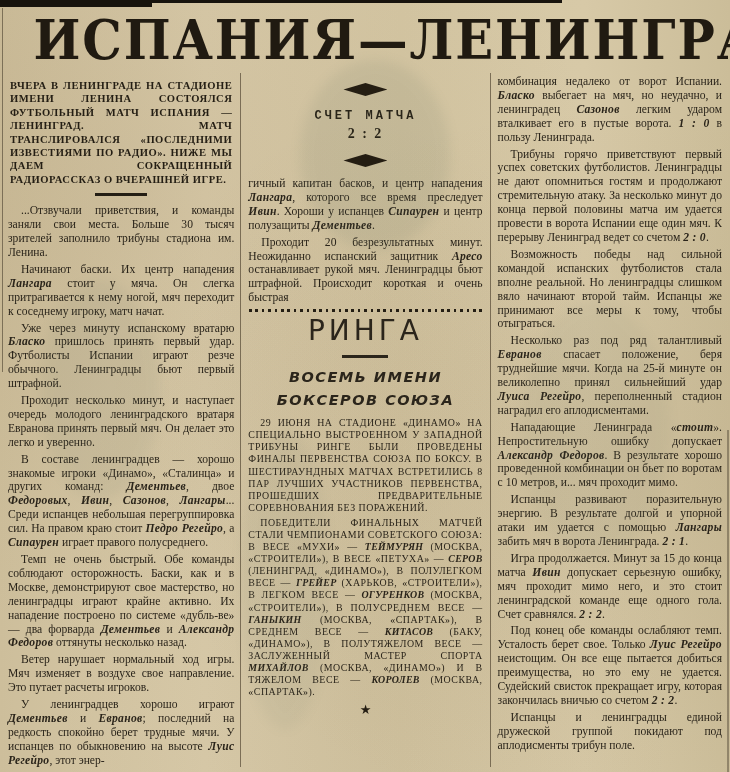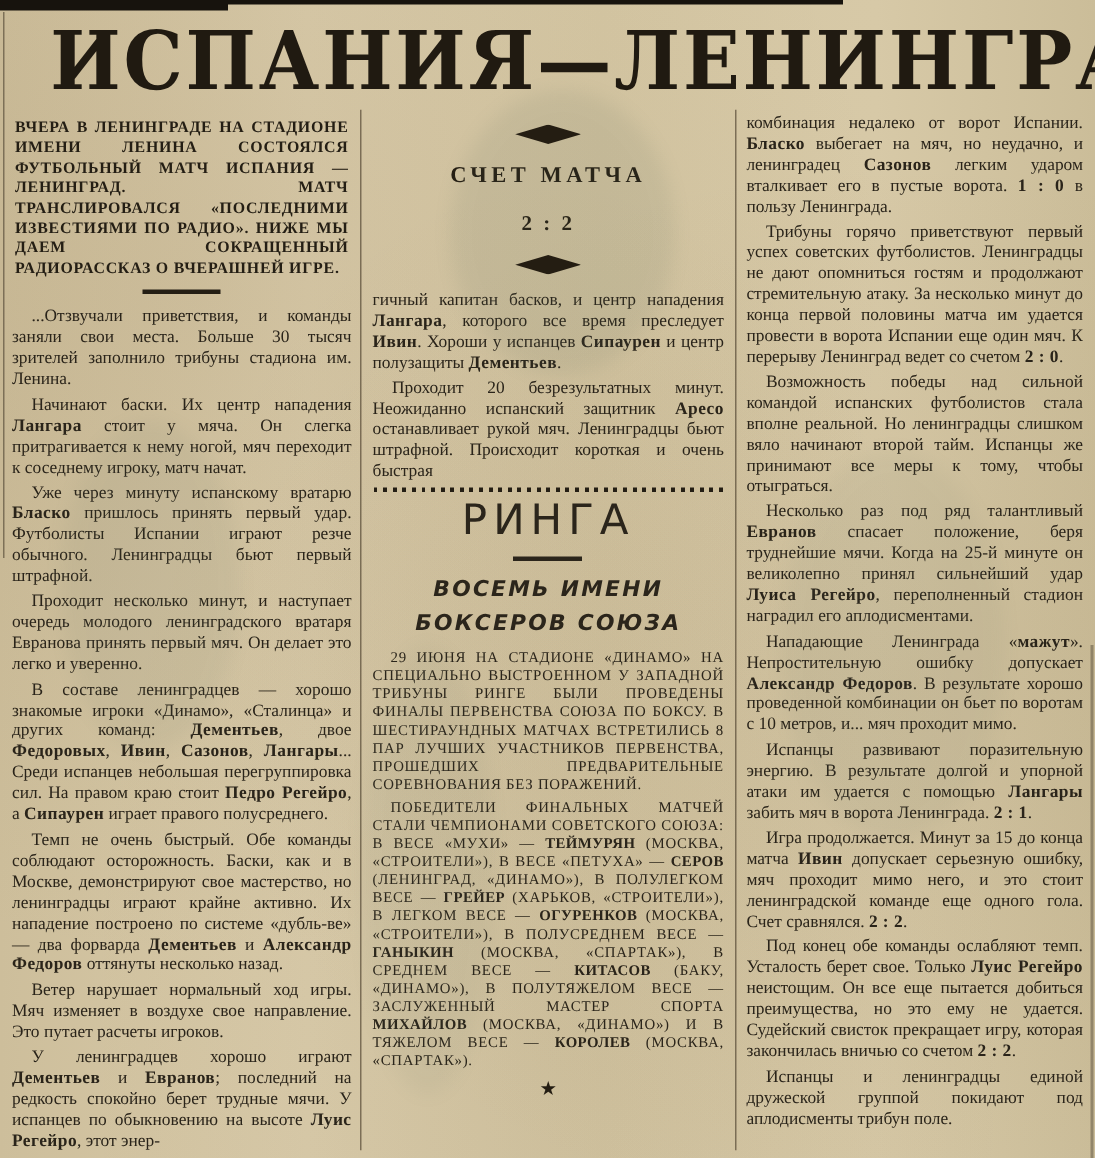--- a/index.html
+++ b/index.html
@@ -45,29 +45,29 @@
   .col3{width:228px;padding:2px 2px 0 7px;}
 
   .lead{
     font-weight:bold;font-size:10.6px;line-height:13.4px;letter-spacing:.5px;
     text-align:justify;margin:4px 2px 0;color:#241e14;
   }
   .lead-rule{width:52px;height:3px;background:#241e14;margin:7px auto 8px;}
 
   p.body{font-size:11.6px;line-height:13.9px;text-align:justify;margin:0 0 3px;text-indent:13px;}
   p.body.no-indent{text-indent:0;}
-  .col b{letter-spacing:.3px;}
+  .col b{letter-spacing:.3px;font-style:italic;}
 
   .dotted{height:3px;margin:4px 1px 2px;
     background:repeating-linear-gradient(90deg,#241e14 0 2.6px,transparent 2.6px 6.4px);}
 
   .scorebox{text-align:center;padding-top:10px;margin-bottom:10px;}
   .diamond{width:44px;height:13px;background:#241d12;margin:0 auto;
     clip-path:polygon(50% 0,100% 50%,50% 100%,0 50%);}
-  .score-label{font-size:15px;font-weight:bold;letter-spacing:3px;margin:13px 0 16px;color:#241d12;}
+  .score-label{font-size:12px;font-weight:bold;letter-spacing:3px;margin:13px 0 3px;color:#241d12;font-family:Liberation Mono, monospace;}
   .score-value{font-size:14px;font-weight:bold;letter-spacing:2px;margin-bottom:12px;color:#241d12;}
 
   .boxing-title{
     font-family:"DejaVu Sans","Liberation Sans",sans-serif;
     font-size:28px;line-height:33px;letter-spacing:4px;font-weight:400;
     text-align:center;margin-top:9px;color:#2b251b;
   }
   .title-rule{width:46px;height:3px;background:#2b251b;margin:8px auto 9px;}
   .boxing-subtitle{
     font-family:"DejaVu Sans","Liberation Sans",sans-serif;
@@ -138,21 +138,21 @@
 
       </div>
     </div>
 
     <div class="col col3">
       <div>
           <p class="body no-indent">комбинация недалеко от ворот Испании. <b>Бласко</b> выбегает на мяч, но неудачно, и ленинградец <b>Сазонов</b> легким ударом вталкивает его в пустые ворота. <b>1 : 0</b> в пользу Ленинграда.</p>
           <p class="body">Трибуны горячо приветствуют первый успех советских футболистов. Ленинградцы не дают опомниться гостям и продолжают стремительную атаку. За несколько минут до конца первой половины матча им удается провести в ворота Испании еще один мяч. К перерыву Ленинград ведет со счетом <b>2 : 0</b>.</p>
           <p class="body">Возможность победы над сильной командой испанских футболистов стала вполне реальной. Но ленинградцы слишком вяло начинают второй тайм. Испанцы же принимают все меры к тому, чтобы отыграться.</p>
           <p class="body">Несколько раз под ряд талантливый <b>Евранов</b> спасает положение, беря труднейшие мячи. Когда на 25-й минуте он великолепно принял сильнейший удар <b>Луиса Регейро</b>, переполненный стадион наградил его аплодисментами.</p>
-          <p class="body">Нападающие Ленинграда «<b>мажут</b>». Непростительную ошибку допускает <b>Александр Федоров</b>. В результате хорошо проведенной комбинации он бьет по воротам с 10 метров, и... мяч проходит мимо.</p>
+          <p class="body">Нападающие Ленинграда «<b>стоит</b>». Непростительную ошибку допускает <b>Александр Федоров</b>. В результате хорошо проведенной комбинации он бьет по воротам с 10 метров, и... мяч проходит мимо.</p>
           <p class="body">Испанцы развивают поразительную энергию. В результате долгой и упорной атаки им удается с помощью <b>Лангары</b> забить мяч в ворота Ленинграда. <b>2 : 1</b>.</p>
           <p class="body">Игра продолжается. Минут за 15 до конца матча <b>Ивин</b> допускает серьезную ошибку, мяч проходит мимо него, и это стоит ленинградской команде еще одного гола. Счет сравнялся. <b>2 : 2</b>.</p>
           <p class="body">Под конец обе команды ослабляют темп. Усталость берет свое. Только <b>Луис Регейро</b> неистощим. Он все еще пытается добиться преимущества, но это ему не удается. Судейский свисток прекращает игру, которая закончилась вничью со счетом <b>2 : 2</b>.</p>
           <p class="body">Испанцы и ленинградцы единой дружеской группой покидают под аплодисменты трибун поле.</p>
         </div>
     </div>
 
   </div>
 </div>
 

